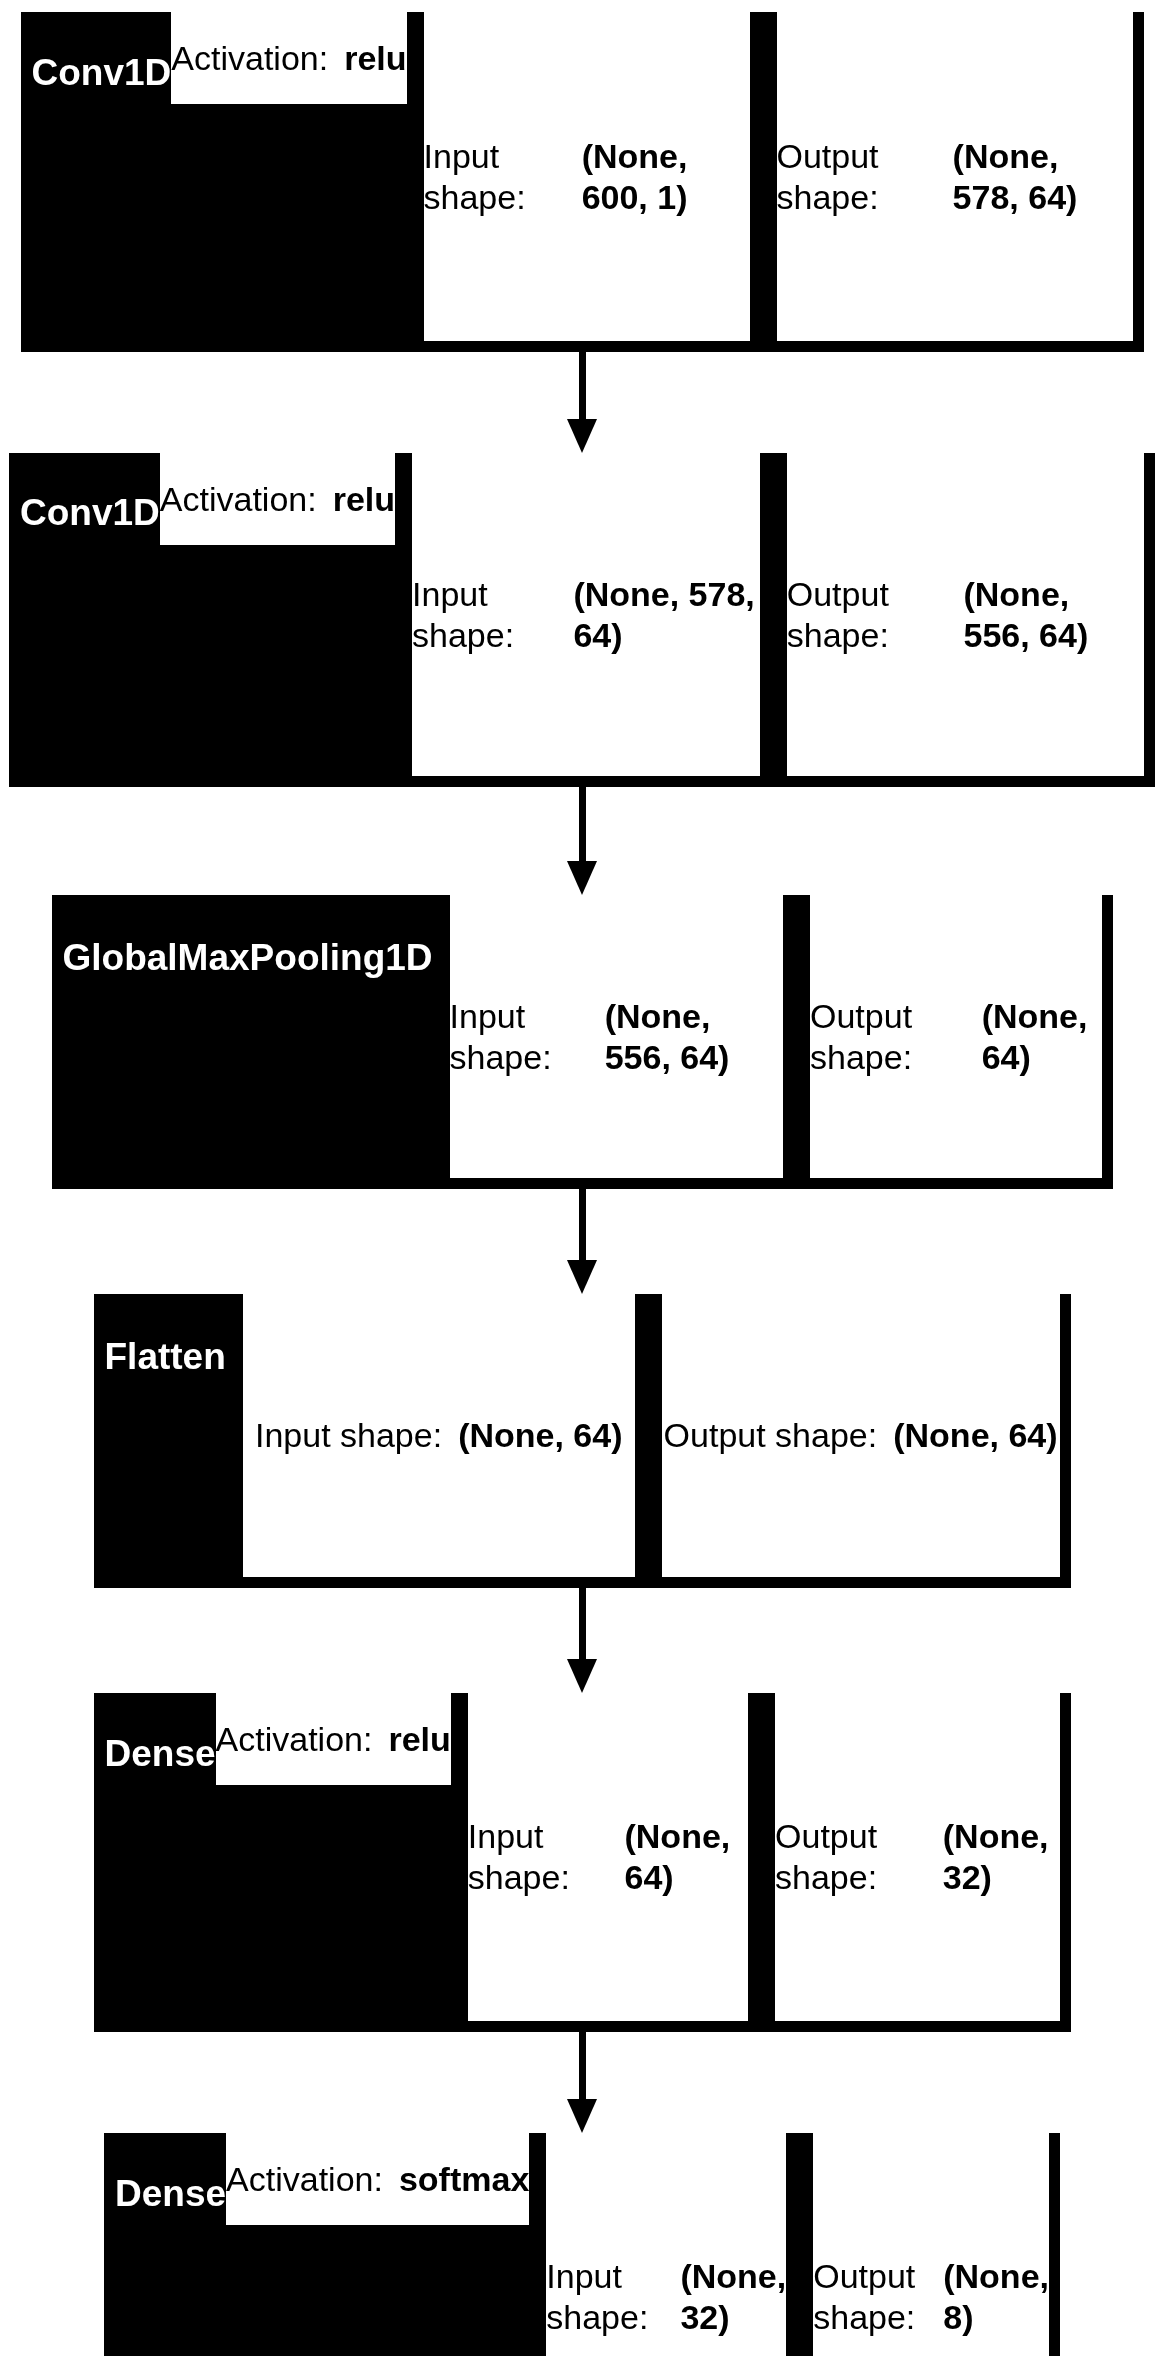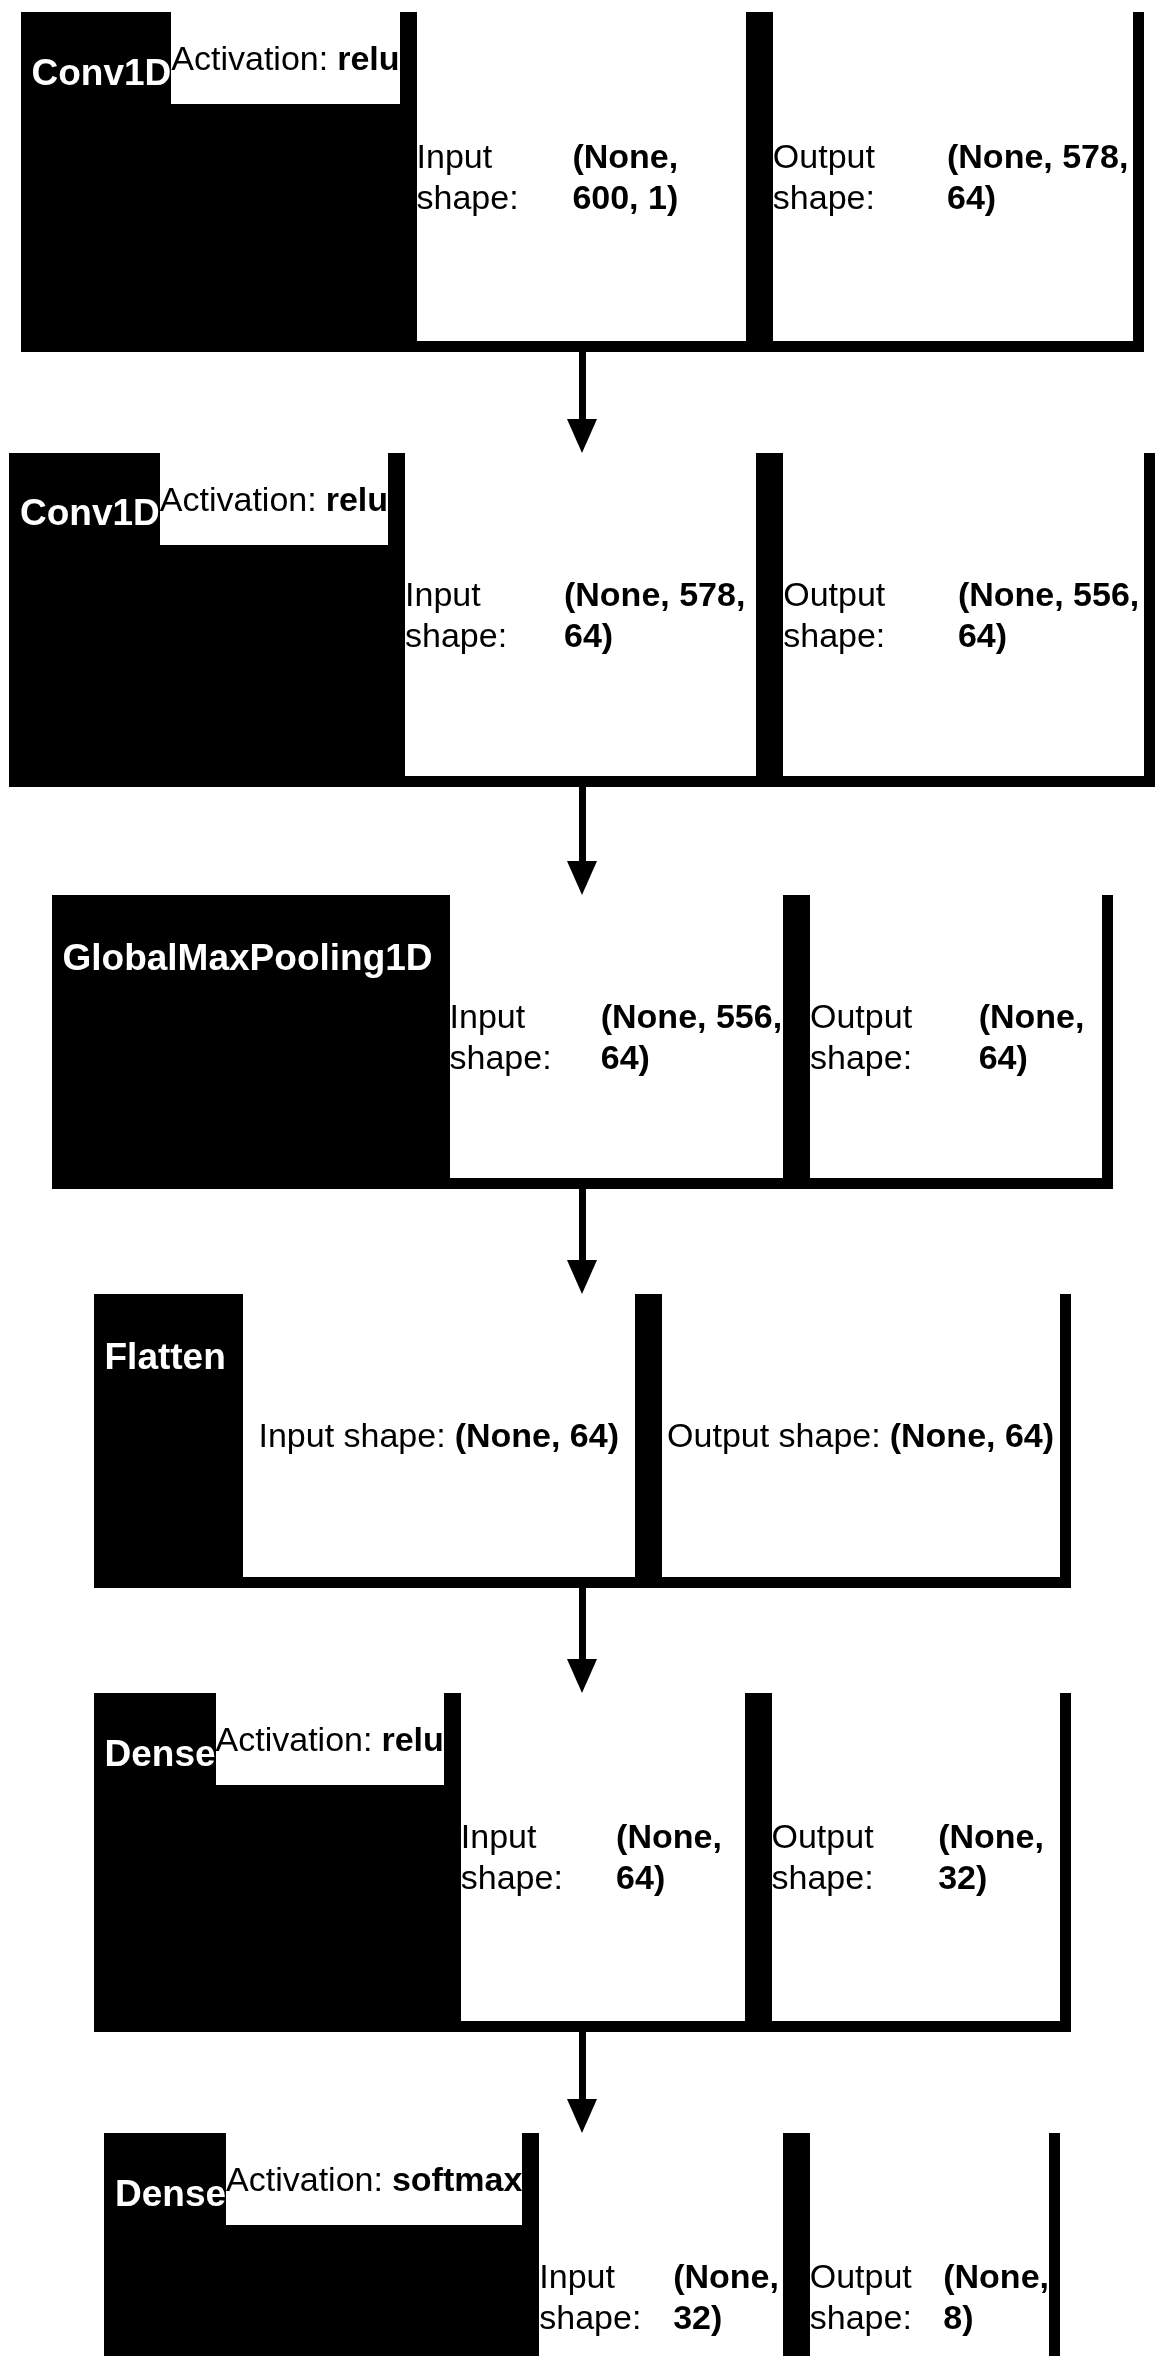--- a/index.html
+++ b/index.html
@@ -33,20 +33,21 @@
     flex-shrink: 0;
   }
   .cell {
     background: #ffffff;
     color: #000000;
     display: flex;
     align-items: center;
     justify-content: center;
     font-size: 34px;
     line-height: 1.2;
+    gap: 7px;
   }
   .cell .lbl { margin-right: 9px; }
   .cell .val { font-weight: bold; }
   .act-row { flex-shrink: 0; }
   .row-gap { height: 10px; flex-shrink: 0; background: #000000; }
   .shape-row {
     flex: 1;
     display: flex;
     align-items: stretch;
     min-height: 0;

